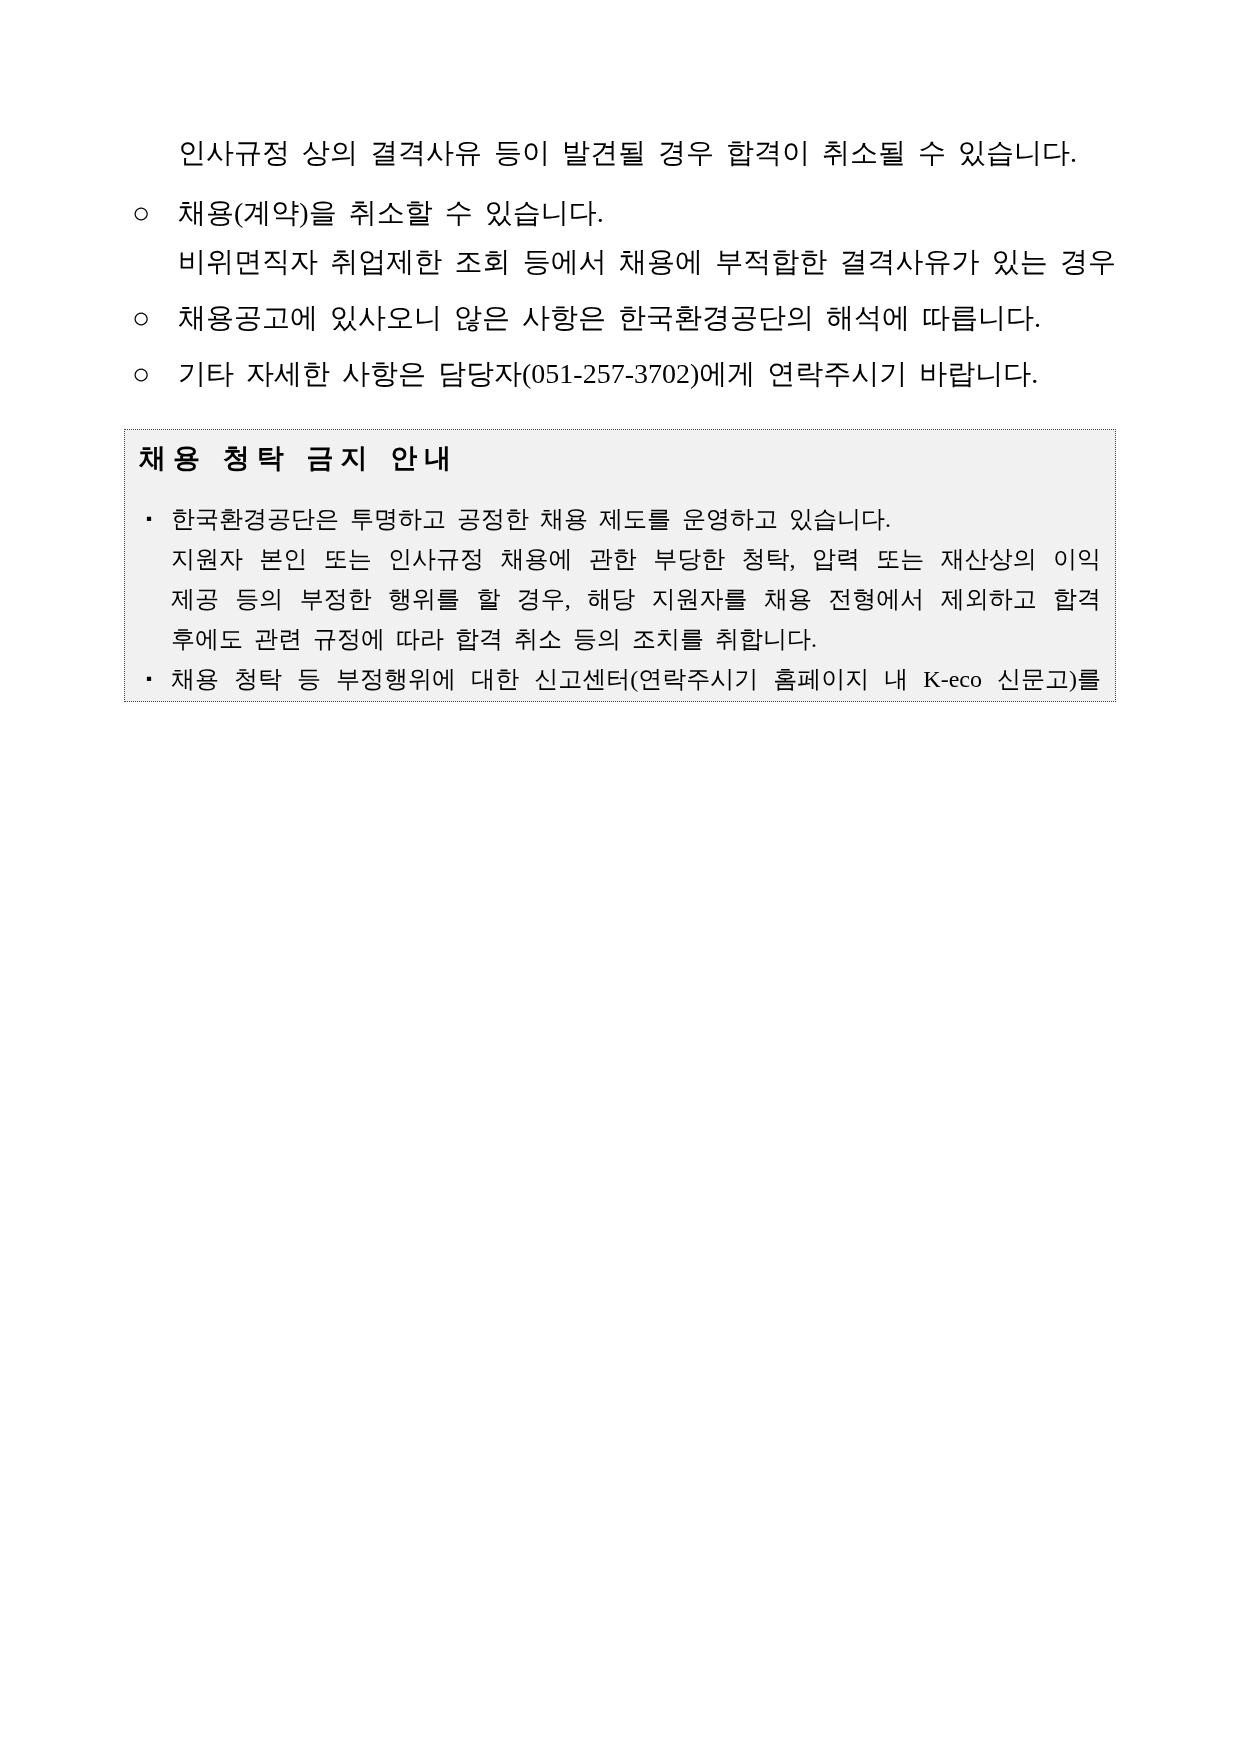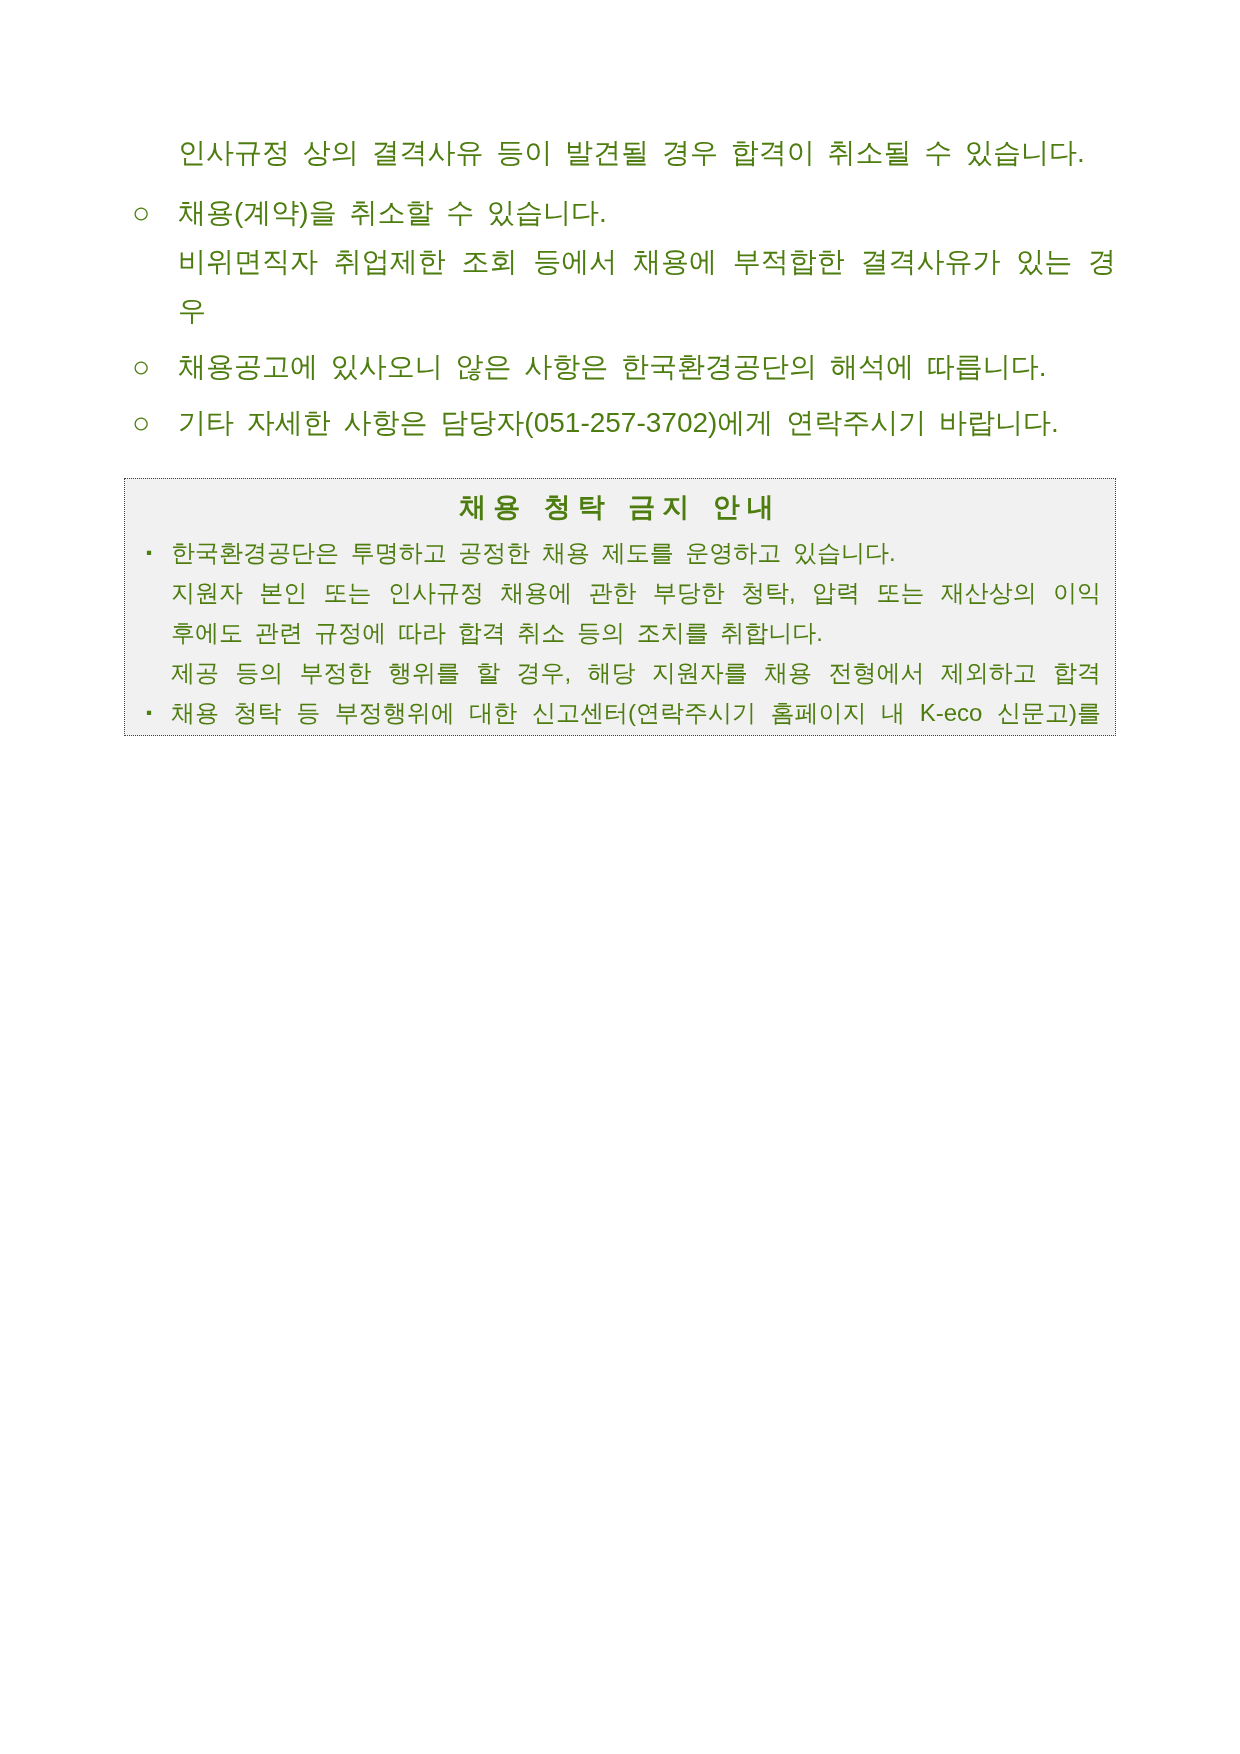--- a/index.html
+++ b/index.html
@@ -1,22 +1,22 @@
 <!DOCTYPE html>
 <html lang="ko"><head>
 <meta charset="utf-8">
 <style>
   html, body { margin: 0; padding: 0; background: #ffffff; }
   .page {
     position: relative;
     width: 1240px;
     height: 1754px;
     background: #ffffff;
-    color: #4d7c0f;
-    font-family: Liberation Sans, sans-serif;
+    color: #000000;
+    font-family: Liberation Serif, serif;
     overflow: hidden;
   }
   .content {
     padding: 128px 124px 0 124px; 
     font-size: 28px;
     word-spacing: 5px;
   }
   .line { line-height: 49px; white-space: nowrap; }
   .line.fill {
     white-space: normal;
@@ -42,26 +42,25 @@
   }
   .notice-box {
     margin-top: 31px;
     border: 1px dotted #444444;
     background: #f1f1f1;
     padding: 10px 14px 2px 14px;
     font-size: 24px;
     word-spacing: 5px;
   }
   .notice-title {
-    text-align: center;
     font-weight: bold;
     font-size: 27px;
     letter-spacing: 7px;
     line-height: 36px;
-    margin-bottom: 8px;
+    margin-bottom: 23px;
     word-spacing: 2px;
   }
   .notice-item {
     position: relative;
     padding-left: 32px;
   }
   .notice-item .sq-marker {
     position: absolute;
     left: 7px;
     top: 0;
@@ -100,22 +99,22 @@
       <div class="line">기타 자세한 사항은 담당자(051-257-3702)에게 연락주시기 바랍니다.</div>
     </div>
 
     <div class="notice-box">
       <div class="notice-title">채용 청탁 금지 안내</div>
 
       <div class="notice-item">
         <span class="sq-marker">▪</span>
         <div class="nline">한국환경공단은 투명하고 공정한 채용 제도를 운영하고 있습니다.</div>
         <div class="nline fill">지원자 본인 또는 인사규정 채용에 관한 부당한 청탁, 압력 또는 재산상의 이익</div>
+        <div class="nline fill">제공 등의 부정한 행위를 할 경우, 해당 지원자를 채용 전형에서 제외하고 합격</div>
         <div class="nline">후에도 관련 규정에 따라 합격 취소 등의 조치를 취합니다.</div>
-        <div class="nline fill">제공 등의 부정한 행위를 할 경우, 해당 지원자를 채용 전형에서 제외하고 합격</div>
       </div>
 
       <div class="notice-item">
         <span class="sq-marker">▪</span>
         <div class="nline fill">채용 청탁 등 부정행위에 대한 신고센터(연락주시기 홈페이지 내 K-eco 신문고)를</div>
       </div>
     </div>
 
   </div>
 </div>

